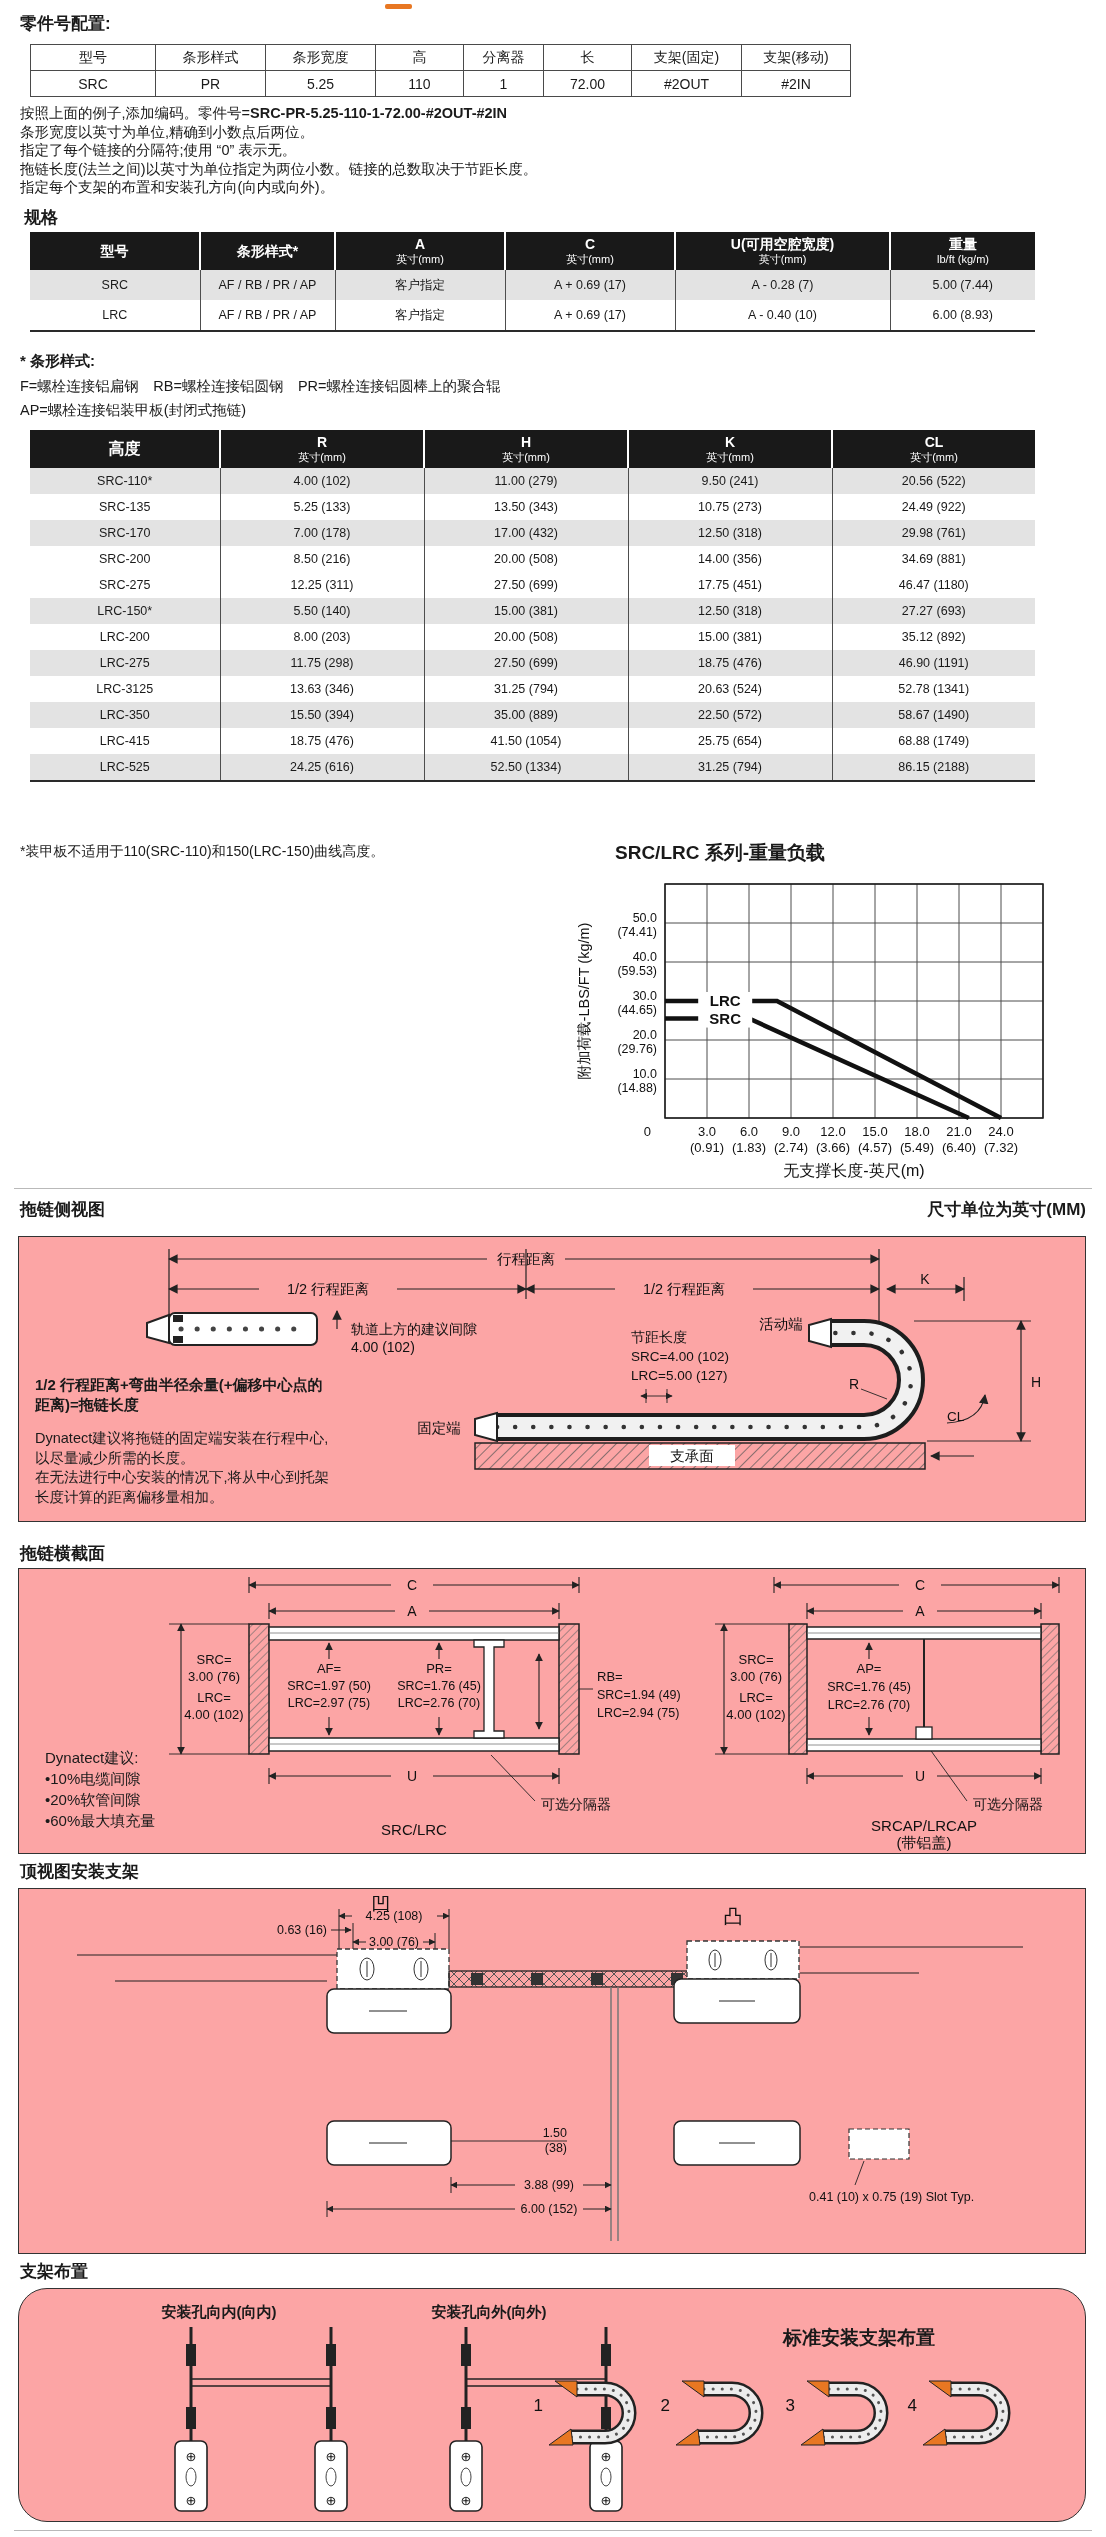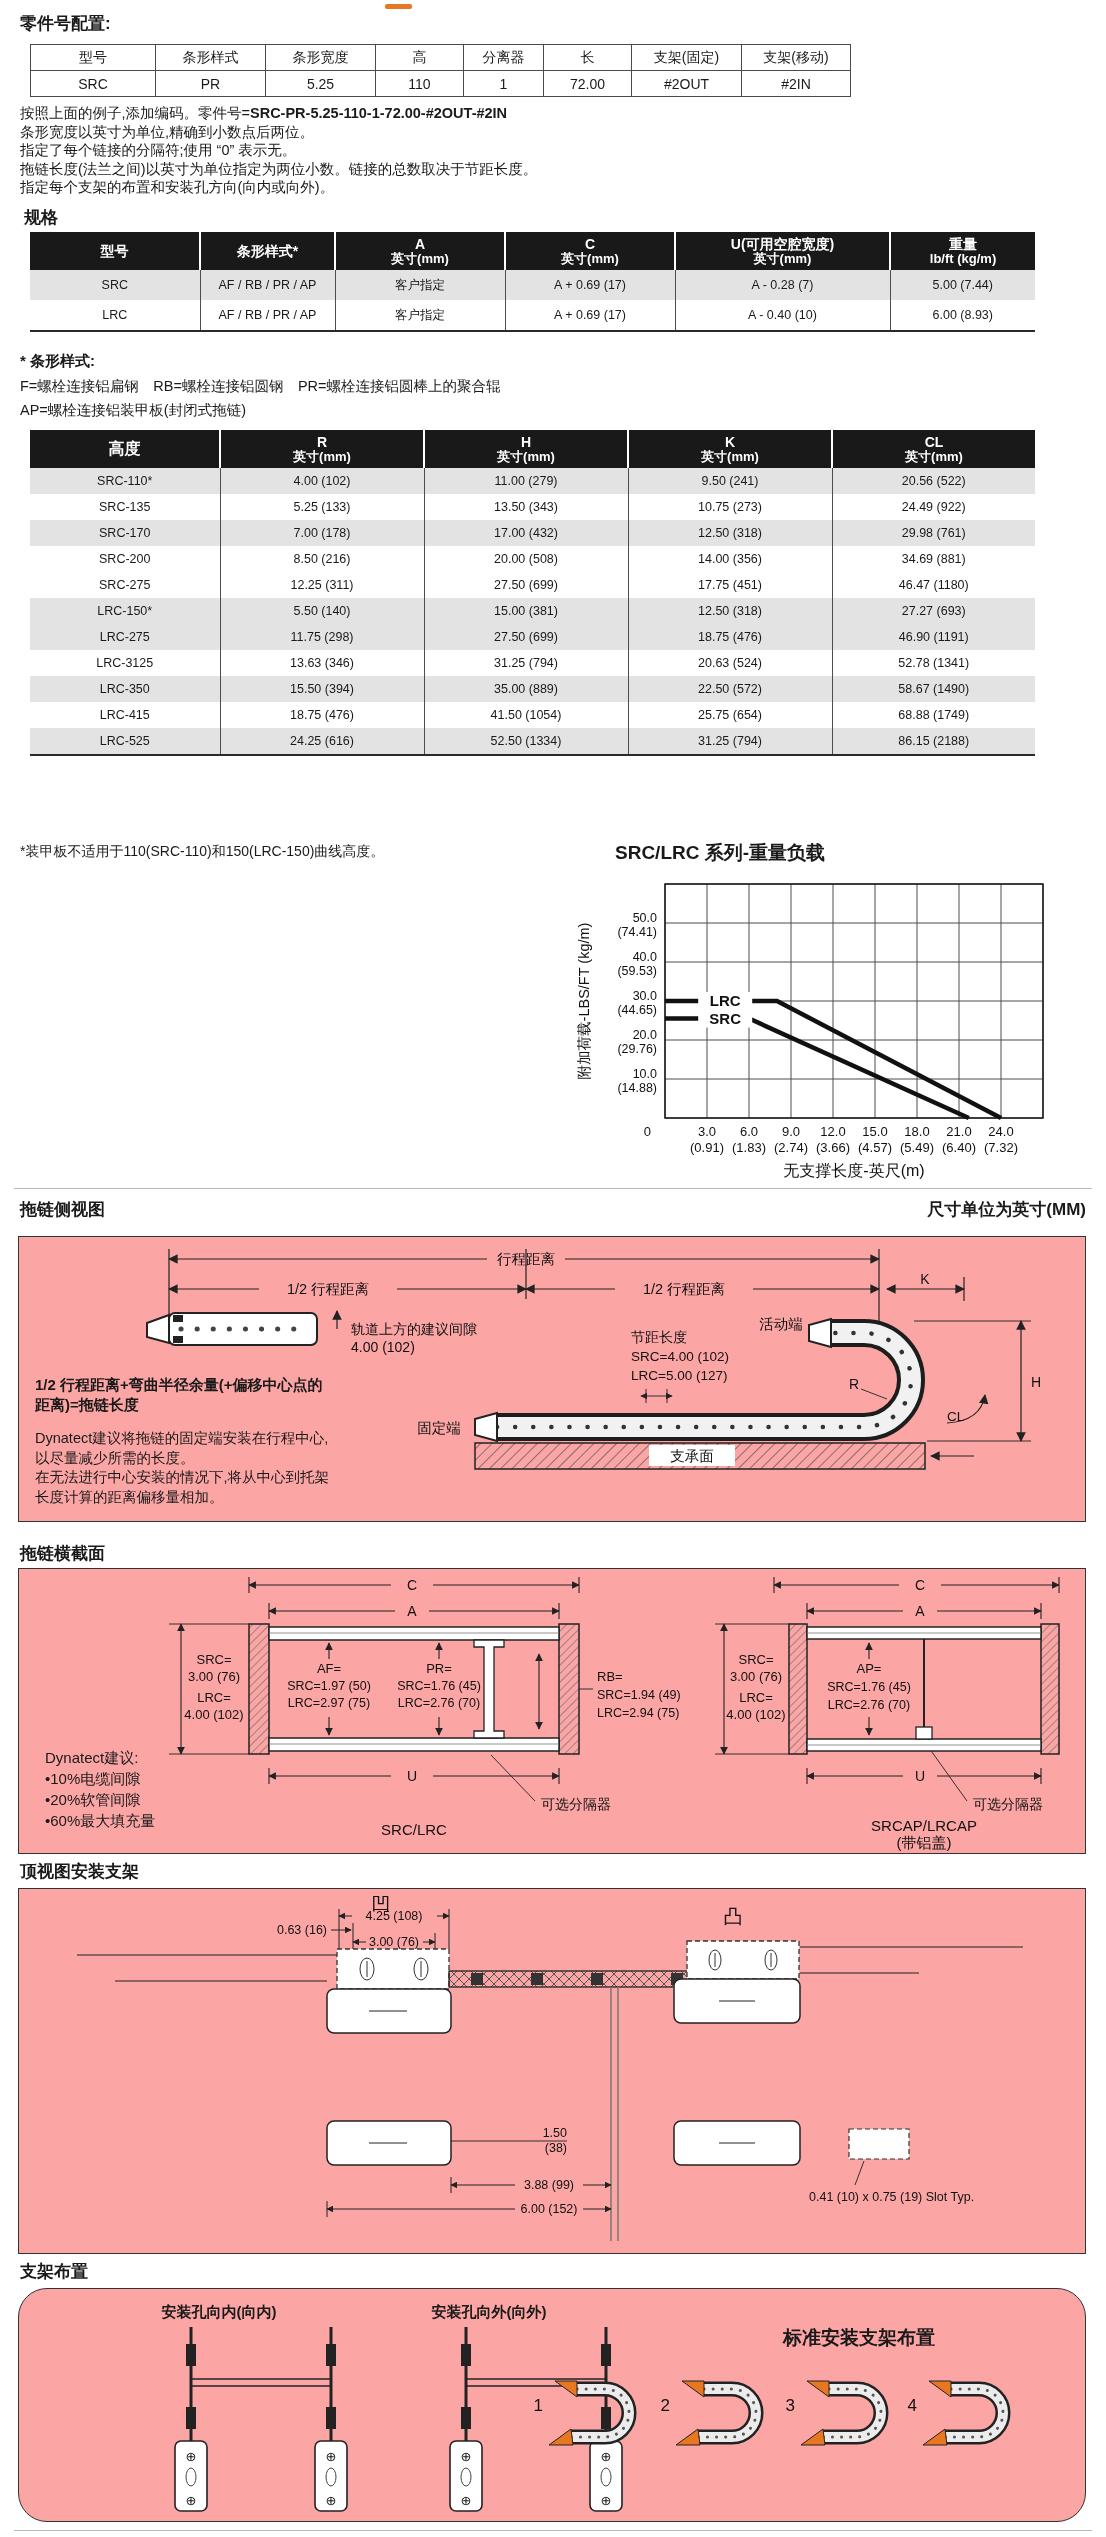--- a/index.html
+++ b/index.html
@@ -13,21 +13,21 @@
   .rule{background:#b9b9b9;height:1px;}
   
   table{border-collapse:collapse;table-layout:fixed;}
   .pn-table{border:1.5px solid #2e2e2e;}
   .pn-table td{border:1px solid #4a4a4a;text-align:center;font-size:14px;height:25px;padding:0 2px;white-space:nowrap;overflow:hidden;}
   
   .dk-table{border-bottom:2px solid #2a2a2a;}
   .dk-table th{background:#191919;color:#fff;vertical-align:middle;padding:4px 2px;border-left:2px solid #fff;}
   .dk-table th:first-child{border-left:none;}
   .dk-table .l1{font-size:14px;font-weight:bold;line-height:16px;}
-  .dk-table .l2{font-size:13px;font-weight:bold;line-height:14px;}
+  .dk-table .l2{font-size:11px;font-weight:normal;line-height:14px;}
   .dk-table td{text-align:center;font-size:12.5px;border-left:1px solid #4d4d4d;padding:0 2px;white-space:nowrap;overflow:hidden;}
   .dk-table td:first-child{border-left:none;}
   .spec-table td{height:30px;}
   .hgt-table td{height:26px;}
   .dk-table tr.shade td{background:#e3e3e3;}
   .para{font-size:14.5px;line-height:18.6px;white-space:nowrap;}
   .note{font-size:14px;}
   .bold{font-weight:bold;}
   .box{border:1.5px solid #333;background:#fca5a5;}
   .dia-text{font-size:14.5px;line-height:19.5px;white-space:nowrap;}
@@ -212,20 +212,27 @@
         <td>27.50 (699)</td>
         <td>17.75 (451)</td>
         <td>46.47 (1180)</td>
       </tr>
       <tr class="shade">
         <td>LRC-150*</td>
         <td>5.50 (140)</td>
         <td>15.00 (381)</td>
         <td>12.50 (318)</td>
         <td>27.27 (693)</td>
+      </tr>
+      <tr>
+        <td>LRC-200</td>
+        <td>8.00 (203)</td>
+        <td>20.00 (508)</td>
+        <td>15.00 (381)</td>
+        <td>35.12 (892)</td>
       </tr>
       <tr class="shade">
         <td>LRC-275</td>
         <td>11.75 (298)</td>
         <td>27.50 (699)</td>
         <td>18.75 (476)</td>
         <td>46.90 (1191)</td>
       </tr>
       <tr>
         <td>LRC-3125</td>

